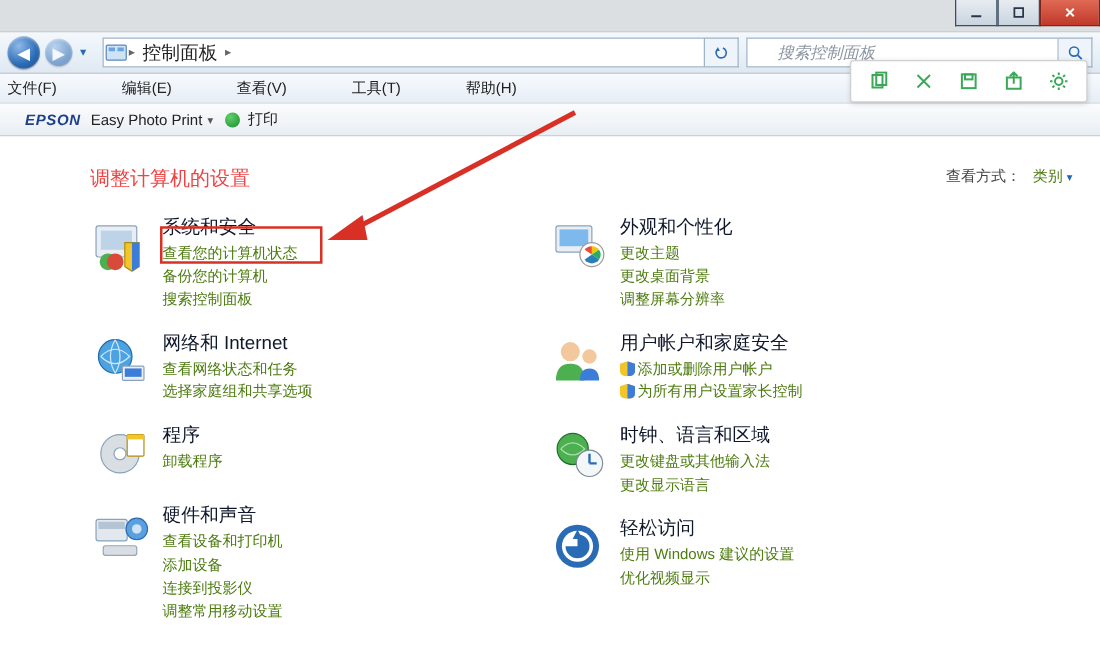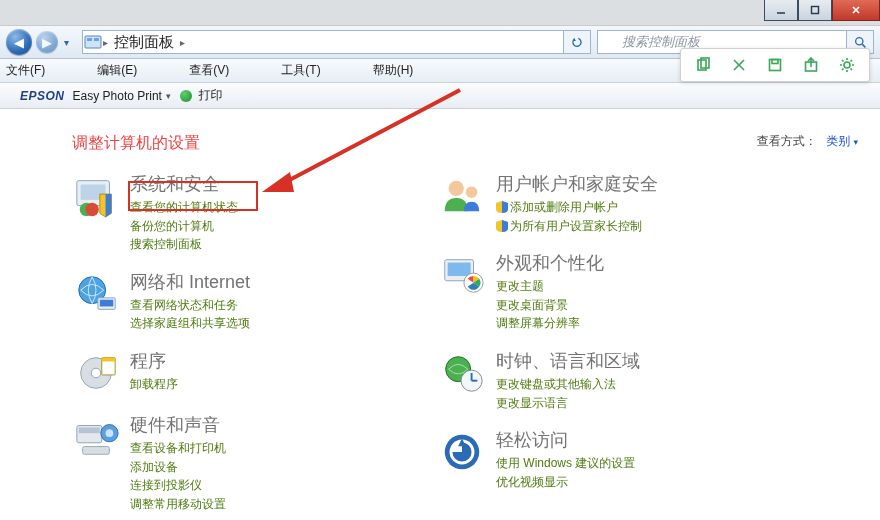--- a/index.html
+++ b/index.html
@@ -35,29 +35,29 @@
   
   .epsonbar{height:25px;background:linear-gradient(#fbfcfe,#e9eef3);border-bottom:1px solid #c8d2db;display:flex;align-items:center;padding:0 20px;font-size:12px;}
   .epsonbar .brand{color:#1e3f8b;font-weight:bold;font-style:italic;letter-spacing:.5px;margin-right:8px;}
   .epsonbar .dd{color:#555;margin:0 4px;font-size:9px;}
   .epsonbar .dot{width:12px;height:12px;border-radius:50%;background:radial-gradient(circle at 35% 30%,#5fd06a,#1b8c2e);margin:0 6px;}
 
   
   .content{position:relative;padding:24px 0 0 72px;}
   .pagetitle{color:#ef4444;font-size:16px;margin-bottom:18px;}
   .viewby{position:absolute;right:22px;top:24px;font-size:12px;color:#444;}
-  .viewby a{color:#1d4ed8;text-decoration:none;margin-left:6px;}
+  .viewby a{color:#4d7c0f;text-decoration:none;margin-left:6px;}
   .viewby .dd{font-size:9px;color:#1e62b8;}
 
   .cols{display:flex;}
   .col{width:330px;} .col.right{margin-left:36px;}
   .item{display:flex;margin-bottom:16px;}
   .icon{width:48px;height:48px;flex:0 0 48px;margin-right:10px;display:flex;align-items:center;justify-content:center;}
   .icon svg{width:46px;height:46px;}
-  .txt .cat{color:#737373;font-size:18px;margin-bottom:2px;}
+  .txt .cat{color:#0f172a;font-size:15px;margin-bottom:2px;}
   .txt .lnk{color:#1e62b8;font-size:12px;line-height:1.55;}
   .txt .lnk a{color:#4d7c0f;text-decoration:none;}
   .shield{display:inline-block;width:12px;height:12px;vertical-align:-2px;margin-right:2px;}
 
   
   .hlbox{position:absolute;border:2px solid #d93025;}
   .arrow{position:absolute;pointer-events:none;}
 
   
   .overlay{position:absolute;top:48px;right:10px;background:#fff;border:1px solid #d0d0d0;border-radius:3px;box-shadow:0 1px 4px rgba(0,0,0,.15);display:flex;padding:4px;}
@@ -228,20 +228,42 @@
           </div>
         </div>
       </div>
     </div>
 
     <div class="col right">
 
       <div class="item">
         <div class="icon">
           <svg viewBox="0 0 48 48">
+                <rect x="6" y="8" width="30" height="22" rx="2" fill="#e8eef4" stroke="#8aa3bb"></rect>
+                <rect x="9" y="11" width="24" height="14" fill="#7db9ec"></rect>
+                <circle cx="36" cy="32" r="10" fill="#fff" stroke="#999"></circle>
+                <path d="M36 32 L30 28 A7 7 0 0 1 36 25 Z" fill="#e74c3c"></path>
+                <path d="M36 32 L36 25 A7 7 0 0 1 42 28 Z" fill="#f1c40f"></path>
+                <path d="M36 32 L42 28 A7 7 0 0 1 42 36 Z" fill="#27ae60"></path>
+                <path d="M36 32 L42 36 A7 7 0 0 1 30 36 Z" fill="#2980b9"></path>
+              </svg>
+        </div>
+        <div class="txt">
+          <div class="cat">外观和个性化</div>
+          <div class="lnk">
+            <a href="#">更改主题</a><br>
+            <a href="#">更改桌面背景</a><br>
+            <a href="#">调整屏幕分辨率</a>
+          </div>
+        </div>
+      </div>
+
+      <div class="item">
+        <div class="icon">
+          <svg viewBox="0 0 48 48">
                 <circle cx="18" cy="16" r="8" fill="#f2c89c"></circle>
                 <path d="M6 40 Q6 26 18 26 Q30 26 30 40 Z" fill="#4caf50"></path>
                 <circle cx="34" cy="20" r="6" fill="#f2c89c"></circle>
                 <path d="M26 40 Q26 30 34 30 Q42 30 42 40 Z" fill="#3b7dd8"></path>
               </svg>
         </div>
         <div class="txt">
           <div class="cat">用户帐户和家庭安全</div>
           <div class="lnk">
             <span class="shield"><svg viewBox="0 0 12 12">
@@ -252,42 +274,20 @@
                     <path d="M6 0 L12 2 L12 8 Q12 12 6 12 Q0 12 0 8 L0 2 Z" fill="#f2c528"></path>
                     <path d="M6 0 L12 2 L12 8 Q12 12 6 12 Z" fill="#3b7dd8"></path>
                   </svg></span><a href="#">为所有用户设置家长控制</a>
           </div>
         </div>
       </div>
 
       <div class="item">
         <div class="icon">
           <svg viewBox="0 0 48 48">
-                <rect x="6" y="8" width="30" height="22" rx="2" fill="#e8eef4" stroke="#8aa3bb"></rect>
-                <rect x="9" y="11" width="24" height="14" fill="#7db9ec"></rect>
-                <circle cx="36" cy="32" r="10" fill="#fff" stroke="#999"></circle>
-                <path d="M36 32 L30 28 A7 7 0 0 1 36 25 Z" fill="#e74c3c"></path>
-                <path d="M36 32 L36 25 A7 7 0 0 1 42 28 Z" fill="#f1c40f"></path>
-                <path d="M36 32 L42 28 A7 7 0 0 1 42 36 Z" fill="#27ae60"></path>
-                <path d="M36 32 L42 36 A7 7 0 0 1 30 36 Z" fill="#2980b9"></path>
-              </svg>
-        </div>
-        <div class="txt">
-          <div class="cat">外观和个性化</div>
-          <div class="lnk">
-            <a href="#">更改主题</a><br>
-            <a href="#">更改桌面背景</a><br>
-            <a href="#">调整屏幕分辨率</a>
-          </div>
-        </div>
-      </div>
-
-      <div class="item">
-        <div class="icon">
-          <svg viewBox="0 0 48 48">
                 <circle cx="20" cy="20" r="13" fill="#4caf50" stroke="#1b6e28"></circle>
                 <path d="M10 20 Q20 10 30 20 Q20 30 10 20" fill="none" stroke="#a8e0ad"></path>
                 <circle cx="34" cy="32" r="11" fill="#f4f7fa" stroke="#7d8b98"></circle>
                 <line x1="34" y1="32" x2="34" y2="24" stroke="#2a6bb5" stroke-width="2"></line>
                 <line x1="34" y1="32" x2="40" y2="32" stroke="#2a6bb5" stroke-width="2"></line>
               </svg>
         </div>
         <div class="txt">
           <div class="cat">时钟、语言和区域</div>
           <div class="lnk">

